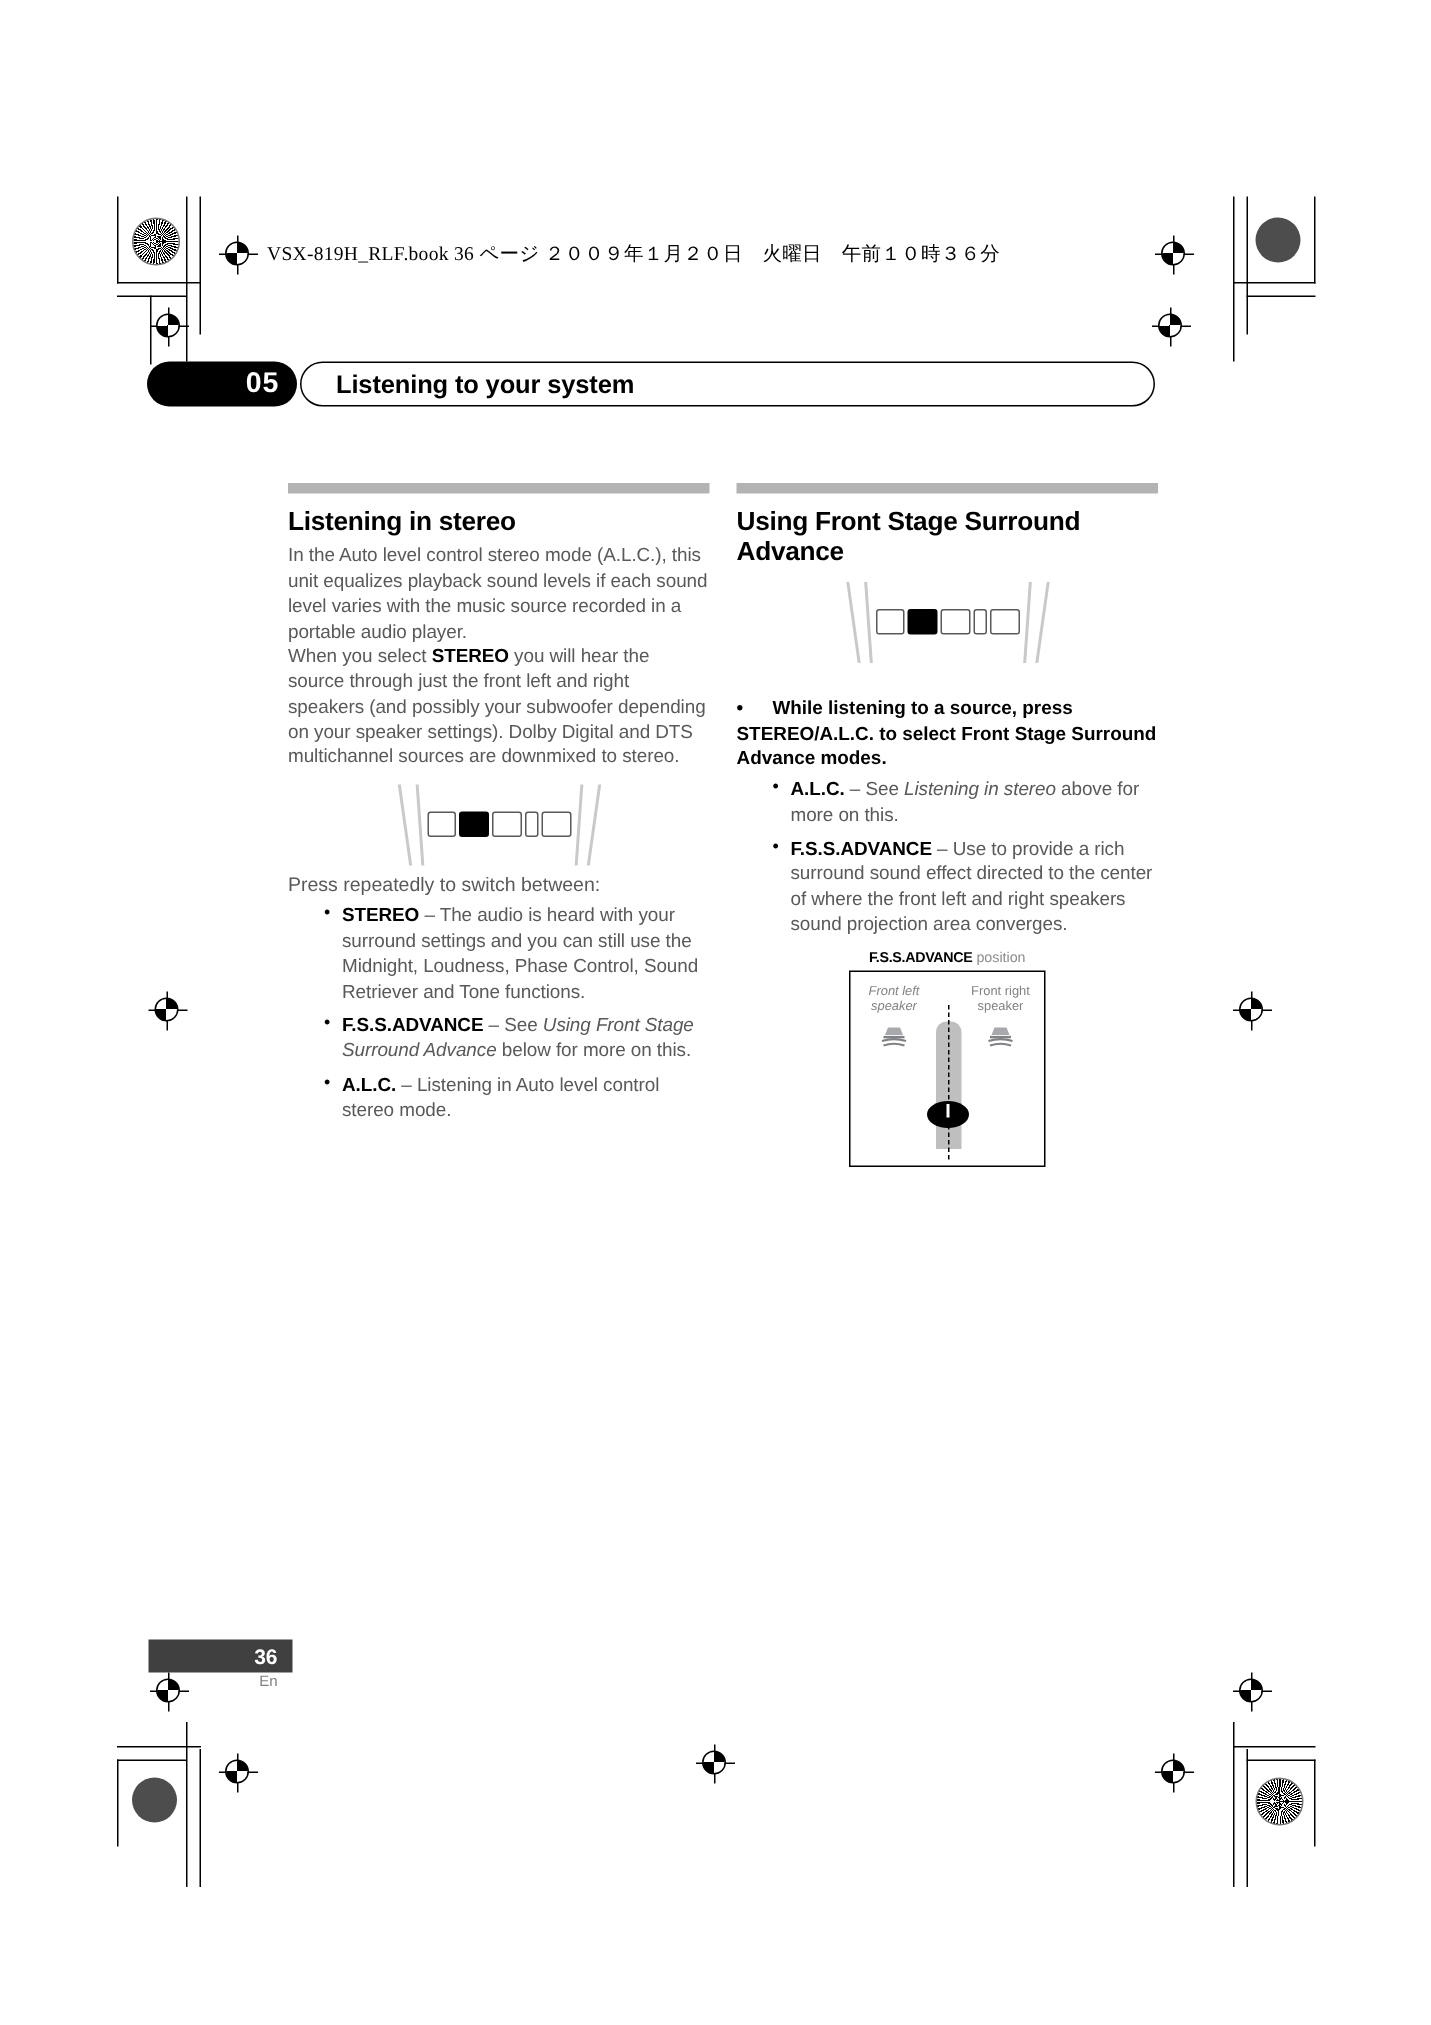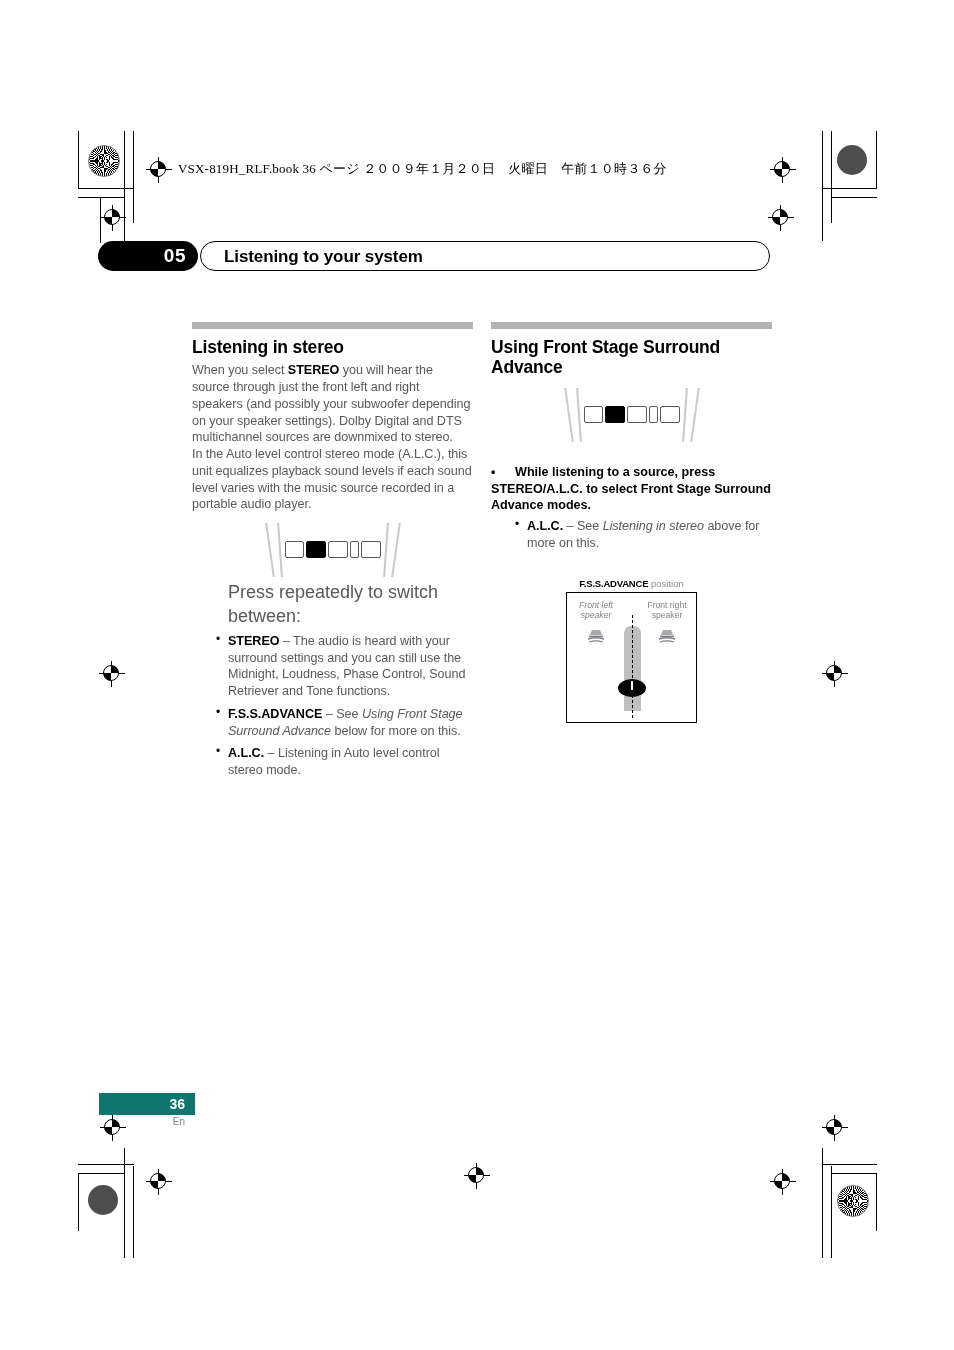--- a/index.html
+++ b/index.html
@@ -144,25 +144,24 @@
     color: #000;
     margin-top: 22px;
     position: relative;
     padding-left: 0;
   }
   .instr .dot {
     display: inline-block;
     width: 24px;
   }
   .sub-note {
-    font-size: 18px;
+    font-size: 13px;
     line-height: 1.33;
     color: #58595b;
     margin-top: 0;
-    margin-left: 36px;
   }
 
   ul.dash {
     list-style: none;
     margin: 4px 0 0 0;
     padding: 0 0 0 24px;
   }
   ul.dash li {
     position: relative;
     font-size: 12.6px;
@@ -216,21 +215,21 @@
     background: #fff;
   }
   .remote .btn.on {
     background: #000;
     border-color: #000;
   }
   .remote .btn.narrow { flex: 0 0 9px; }
 
   
   .fss-wrap {
-    margin: 26px auto 0 auto;
+    margin: 8px auto 0 auto;
     width: 131px;
   }
   .fss-cap {
     font-size: 9.5px;
     color: #8c8c8c;
     text-align: center;
     margin-bottom: 3px;
     white-space: nowrap;
   }
   .fss-cap b { color: #000; font-weight: bold; letter-spacing: -0.2px; }
@@ -294,21 +293,21 @@
     background: #fff;
   }
 
   
   .pagenum-badge {
     position: absolute;
     left: 99px;
     top: 1093px;
     width: 96px;
     height: 22px;
-    background: #0f766e;
+    background: #404040;
     border-radius: 0;
     color: #fff;
     font-size: 14px;
     font-weight: bold;
     text-align: right;
     line-height: 22px;
     padding-right: 10px;
     box-sizing: border-box;
   }
   .pagenum-lang {
@@ -429,23 +428,23 @@
 <div class="chapter-bar">
   <div class="chapter-badge">05</div>
   <div class="chapter-pill"></div>
   <div class="chapter-title">Listening to your system</div>
 </div>
 
 <div class="col col-left">
   <div class="rule"></div>
   <h2 class="sec-title">Listening in stereo</h2>
 
+  <p class="body">In the Auto level control stereo mode (A.L.C.), this unit equalizes playback sound levels if each sound level varies with the music source recorded in a portable audio player.</p>
+
   <p class="body"><span>When you select </span><b>STEREO</b><span> you will hear the source through just the front left and right speakers (and possibly your subwoofer depending on your speaker settings). Dolby Digital and DTS multichannel sources are downmixed to stereo.</span></p>
-
-  <p class="body">In the Auto level control stereo mode (A.L.C.), this unit equalizes playback sound levels if each sound level varies with the music source recorded in a portable audio player.</p>
 
   <div class="remote">
     <div class="edge l1"></div>
       <div class="edge l2"></div>
     <div class="edge r1"></div>
       <div class="edge r2"></div>
     <div class="btnrow">
       <div class="btn"></div>
       <div class="btn on"></div>
       <div class="btn"></div>
@@ -479,20 +478,21 @@
       <div class="btn"></div>
       <div class="btn narrow"></div>
       <div class="btn"></div>
     </div>
   </div>
 
   <div class="instr"><span class="dot">•</span><span>While listening to a source, press STEREO/A.L.C. to select Front Stage Surround Advance modes.</span></div>
 
   <ul class="dash">
     <li><b class="bold-dark">A.L.C.</b><span> – </span><span>See </span><i>Listening in stereo</i><span> above for more on this.</span></li>
+    <li><b class="bold-dark">F.S.S.ADVANCE</b><span> – </span><span>Use to provide a rich surround sound effect directed to the center of where the front left and right speakers sound projection area converges.</span></li>
   </ul>
 
   <div class="fss-wrap">
     <div class="fss-cap"><b>F.S.S.ADVANCE</b><span> position</span></div>
     <div class="fss-box">
       <div class="fss-lbl left">Front left speaker</div>
       <div class="fss-lbl right">Front right speaker</div>
 
       <svg class="spk left" viewBox="0 0 22 16">
         <path d="M7 1 H15 L17 6 H5 Z" fill="#a7a9ac"></path>

